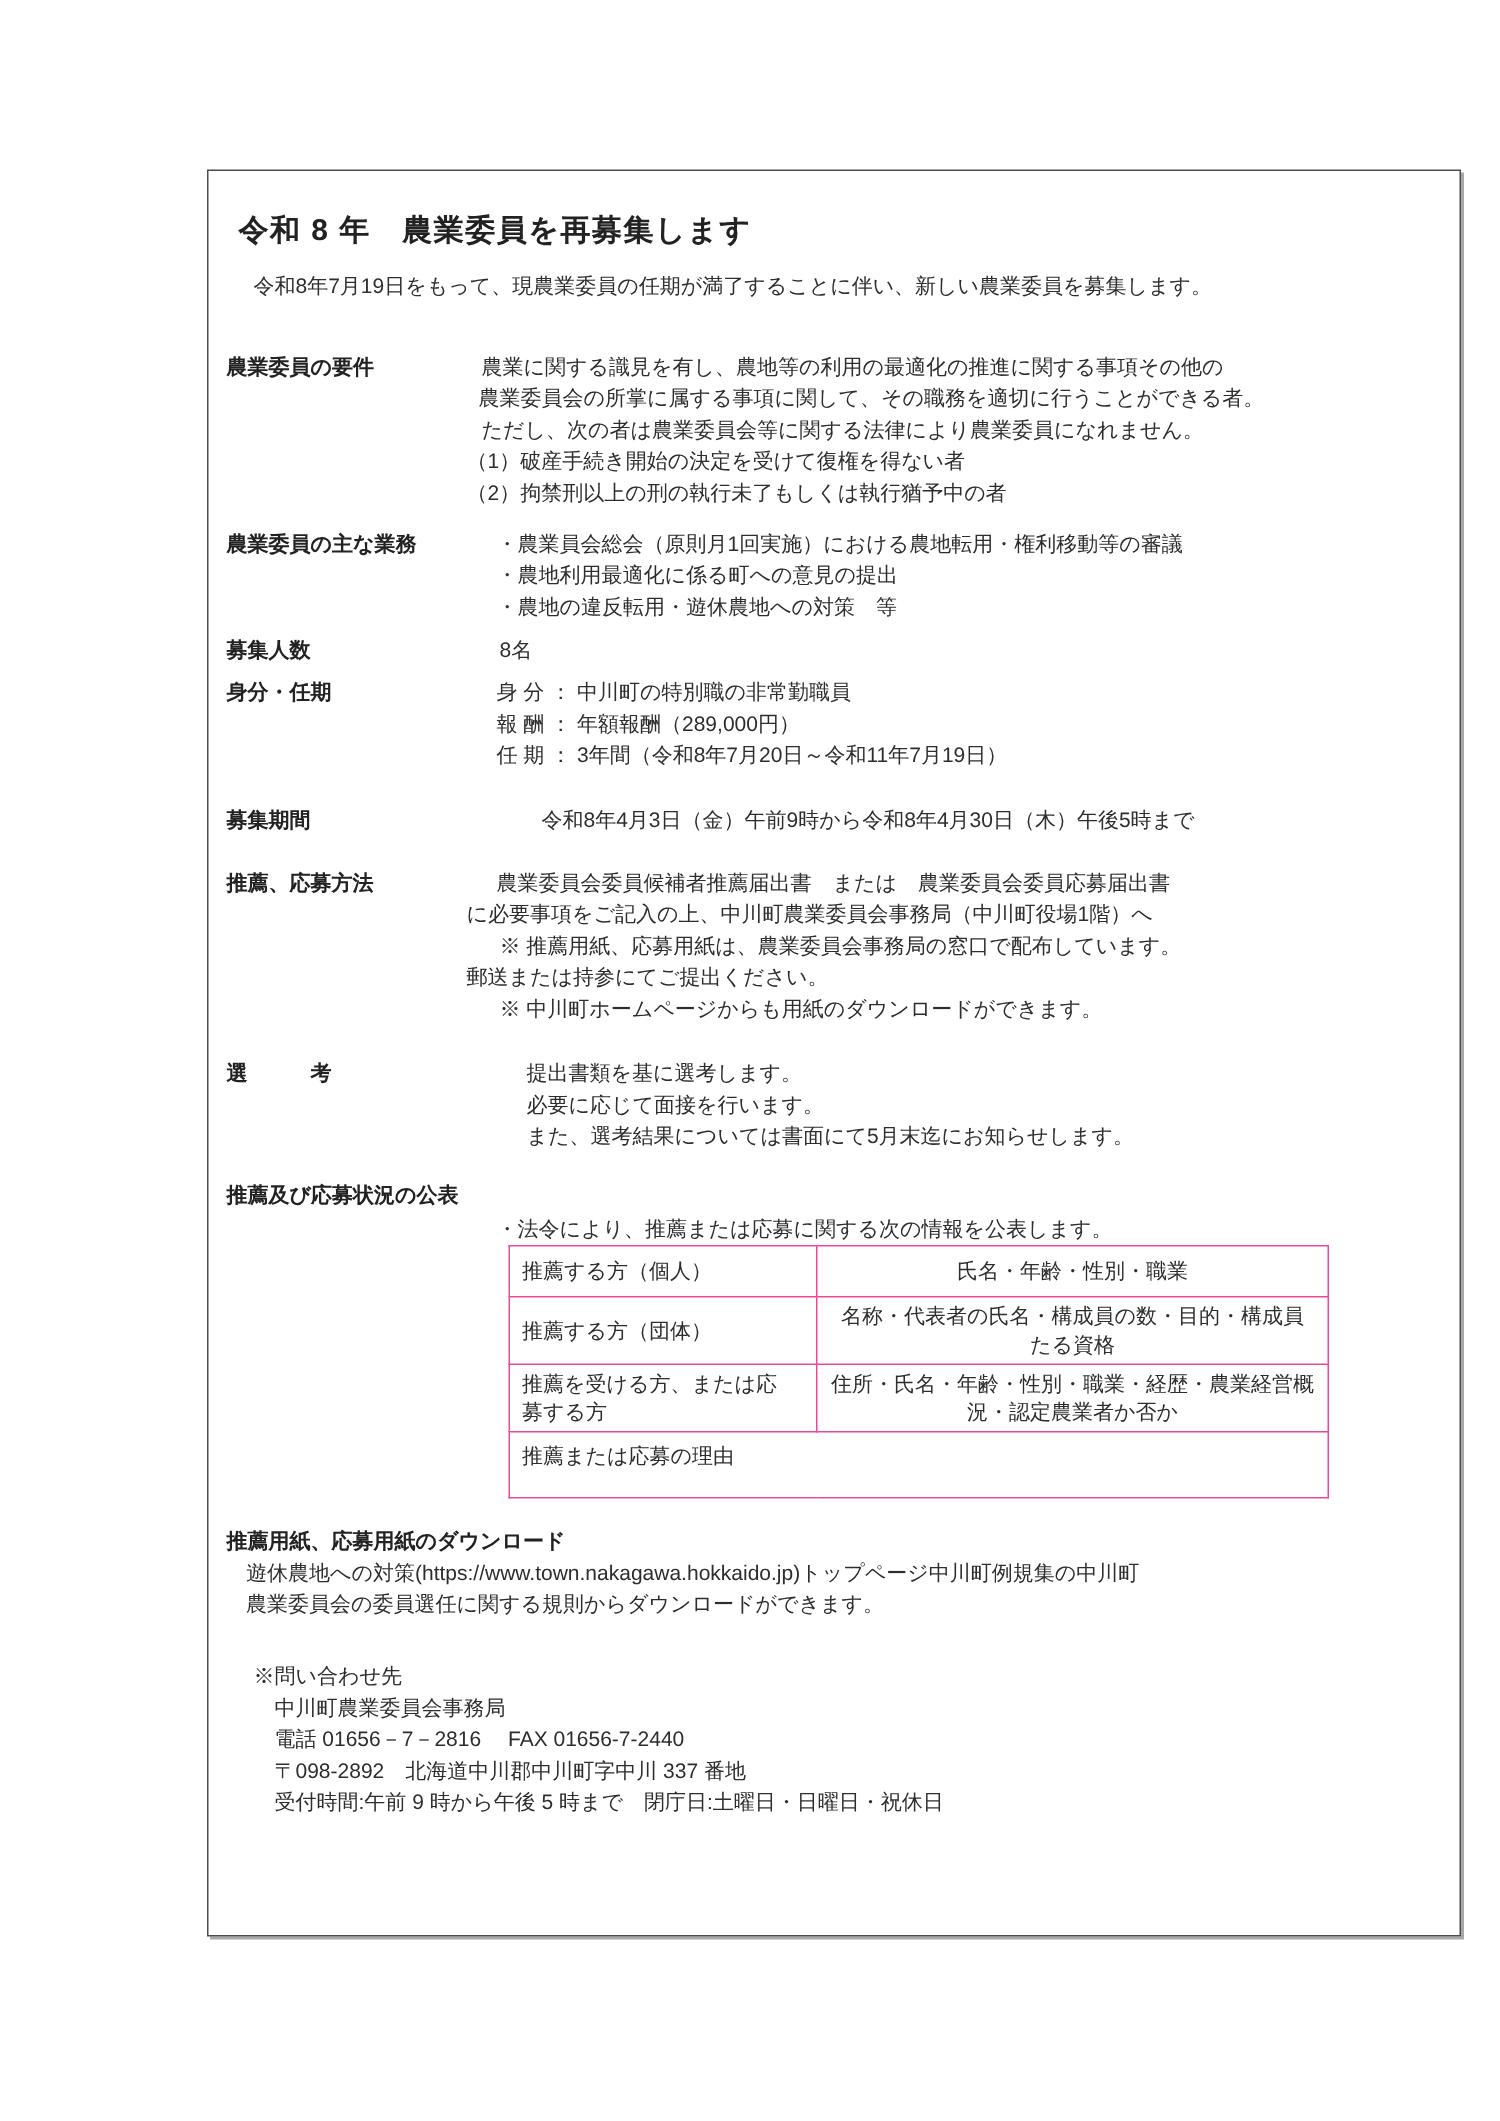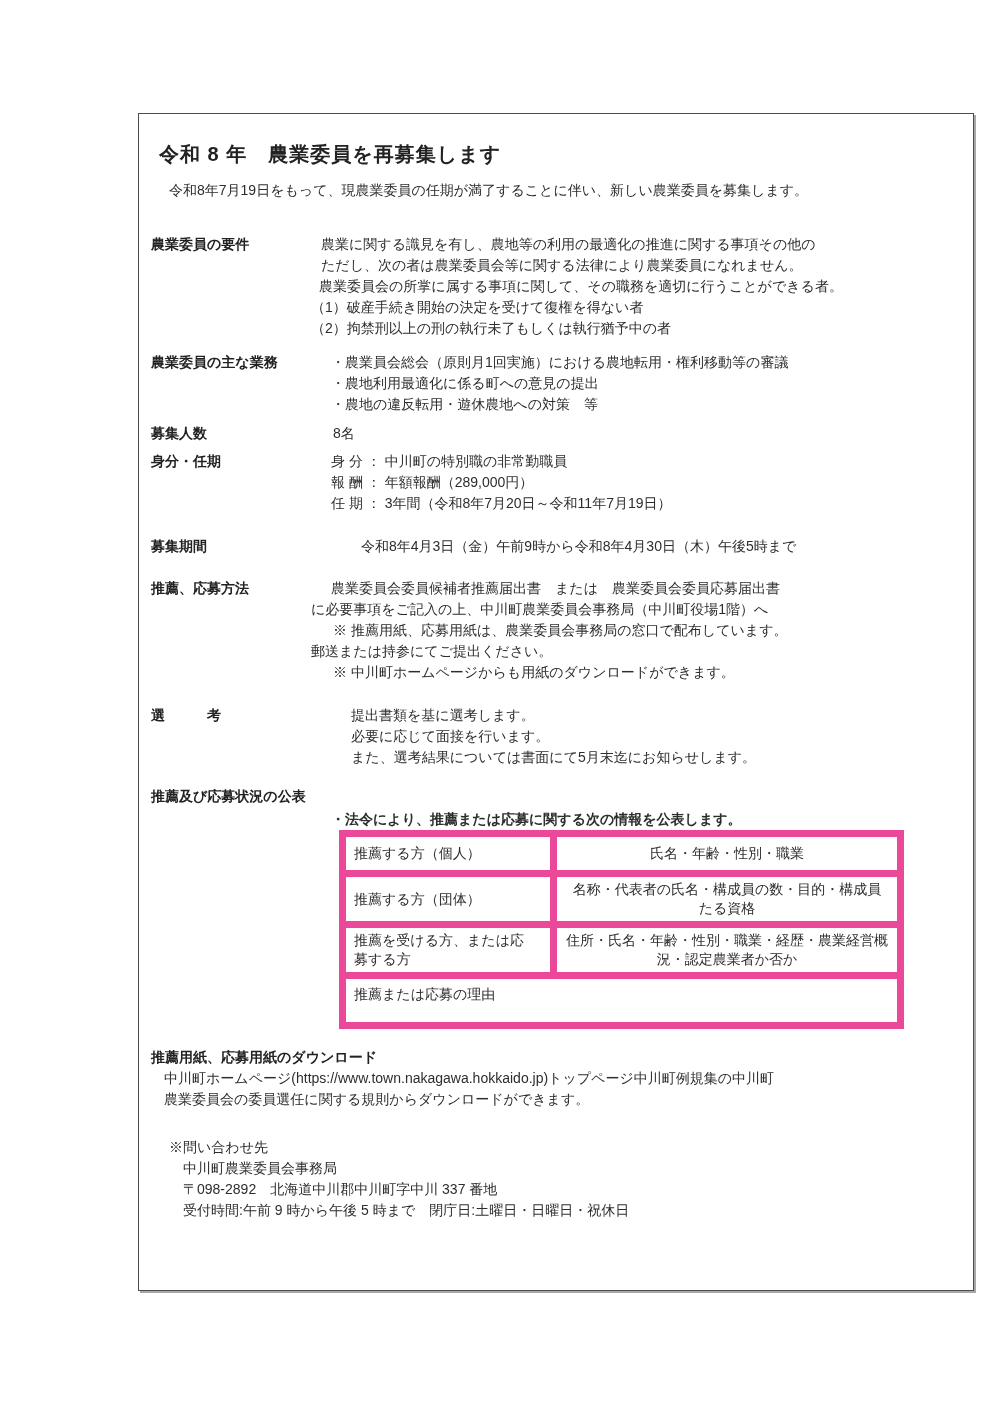--- a/index.html
+++ b/index.html
@@ -66,31 +66,31 @@
   .mt-sec-h { margin-top: 27px; }
 
   .ind8  { margin-left: 8px; }
   .ind10 { margin-left: 10px; }
   .ind13 { margin-left: 13px; }
   .ind18 { margin-left: 18px; }
   .ind20 { margin-left: 20px; }
   .ind22 { margin-left: 22px; }
   .ind30 { margin-left: 30px; }
   .ind32 { margin-left: 32px; }
-  .ind180 { margin-left: 180px; font-weight: bold; }
+  .ind180 { margin-left: 180px; }
 
   table.pub-table {
     border-collapse: collapse;
     margin: 0 0 0 188px;
     font-size: 14px;
     line-height: 19px;
     color: #2d2d2d;
   }
   table.pub-table td {
-    border: 7px solid #ec4899;
+    border: 1px solid #ec4899;
     padding: 3px 8px;
   }
   table.pub-table td.c1 {
     width: 188px;
     vertical-align: middle;
   }
   table.pub-table td.c2 {
     width: 324px;
     vertical-align: top;
     text-align: center;
@@ -108,22 +108,22 @@
   <div class="sheet">
 
     <div class="doc-title">令和 8 年　農業委員を再募集します</div>
 
     <div class="intro line">令和8年7月19日をもって、現農業委員の任期が満了することに伴い、新しい農業委員を募集します。</div>
 
     <div class="row mt-sec-a">
       <div class="label">農業委員の要件</div>
       <div class="body">
         <div class="line ind10">農業に関する識見を有し、農地等の利用の最適化の推進に関する事項その他の</div>
+        <div class="line ind8">農業委員会の所掌に属する事項に関して、その職務を適切に行うことができる者。</div>
         <div class="line ind10">ただし、次の者は農業委員会等に関する法律により農業委員になれません。</div>
-        <div class="line ind8">農業委員会の所掌に属する事項に関して、その職務を適切に行うことができる者。</div>
         <div class="line">（1）破産手続き開始の決定を受けて復権を得ない者</div>
         <div class="line">（2）拘禁刑以上の刑の執行未了もしくは執行猶予中の者</div>
       </div>
     </div>
 
     <div class="row mt-sec-b">
       <div class="label">農業委員の主な業務</div>
       <div class="body">
         <div class="line ind20">・農業員会総会（原則月1回実施）における農地転用・権利移動等の審議</div>
         <div class="line ind20">・農地利用最適化に係る町への意見の提出</div>
@@ -211,25 +211,26 @@
         <tr>
           <td class="full" colspan="2">
             <div class="line">推薦または応募の理由</div>
           </td>
         </tr>
       </tbody>
     </table>
 
     <div class="mt-sec-g">
       <div class="heading">推薦用紙、応募用紙のダウンロード</div>
-      <div class="line ind13">中川町ホームページ(https://www.town.nakagawa.hokkaido.jp)トップページ中川町例規集の中川町</div>
+      <div class="line ind13">遊休農地への対策(https://www.town.nakagawa.hokkaido.jp)トップページ中川町例規集の中川町</div>
       <div class="line ind13">農業委員会の委員選任に関する規則からダウンロードができます。</div>
     </div>
 
     <div class="mt-sec-h">
       <div class="line ind18">※問い合わせ先</div>
       <div class="line ind32">中川町農業委員会事務局</div>
+      <div class="line ind32">電話 01656－7－2816　 FAX 01656-7-2440</div>
       <div class="line ind32">〒098-2892　北海道中川郡中川町字中川 337 番地</div>
       <div class="line ind32">受付時間:午前 9 時から午後 5 時まで　閉庁日:土曜日・日曜日・祝休日</div>
     </div>
 
   </div>
 </div>
 
 </body></html>

